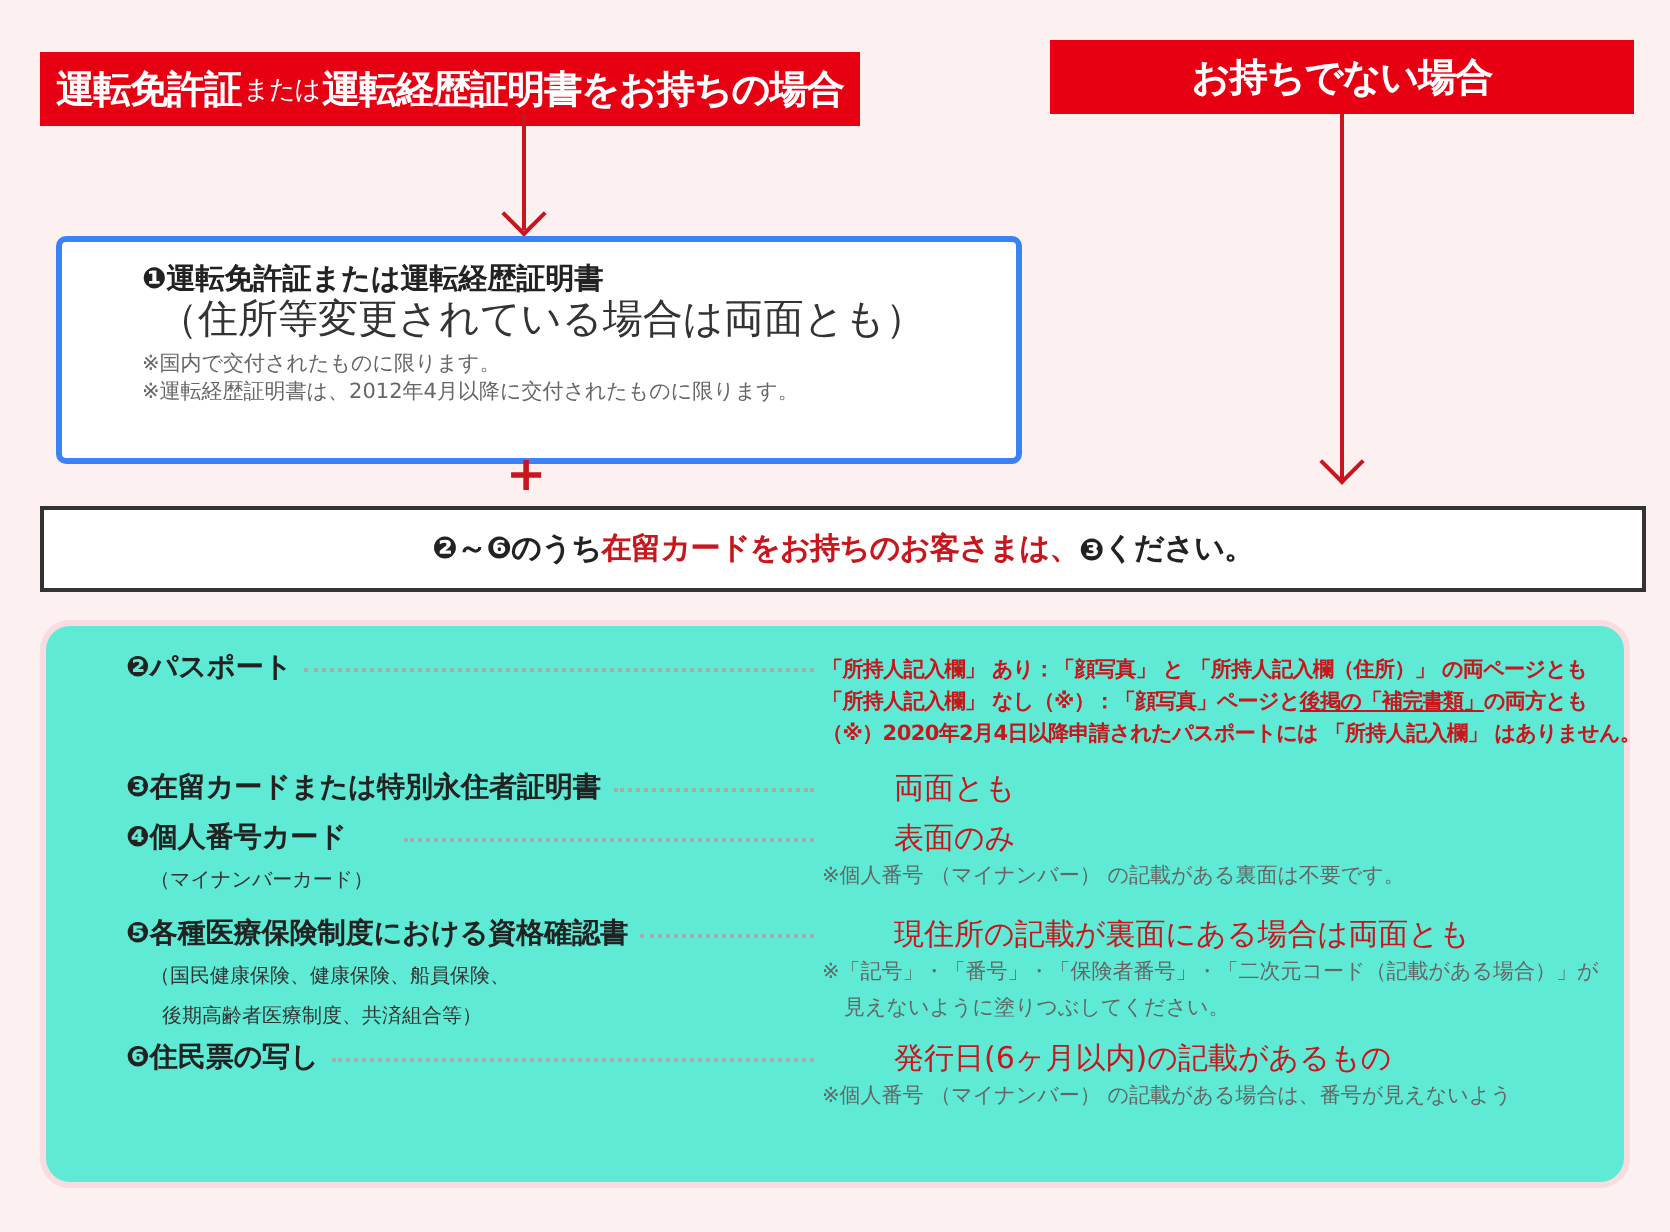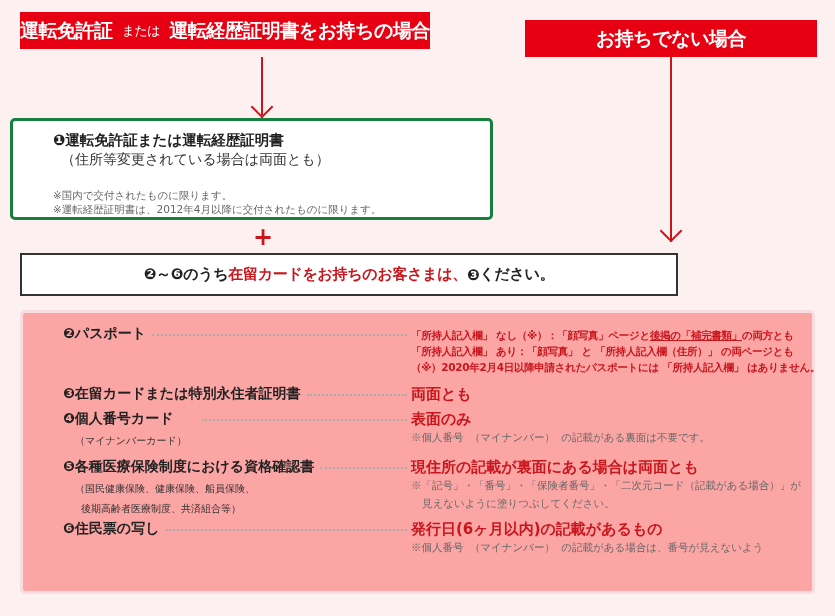--- a/index.html
+++ b/index.html
@@ -17,94 +17,94 @@
     color: #fff;
     font-size: 19px;
     font-weight: bold;
     display: flex;
     align-items: center;
     justify-content: center;
     white-space: nowrap;
     letter-spacing: -0.5px;
   }
   .hdr .small { font-size: 13px; font-weight: normal; margin: 0 1px; }
-  #hdr-left { left: 20px; top: 12px; width: 410px; height: 37px; justify-content: space-between; }
+  #hdr-left { left: 20px; top: 26px; width: 410px; height: 37px; }
   #hdr-right { left: 525px; top: 20px; width: 292px; height: 37px; }
 
   .vline { position: absolute; width: 2px; background: #c8161d; }
   .arrowhead {
     position: absolute;
     width: 16px; height: 16px;
     border-right: 2px solid #c8161d;
     border-bottom: 2px solid #c8161d;
     transform: rotate(45deg);
   }
 
   #box1 {
     position: absolute;
-    left: 10px; top: 118px; width: 483px; height: 102px;
+    left: 28px; top: 118px; width: 483px; height: 114px;
     background: #fff;
-    border: 3px solid #15803d;
+    border: 3px solid #3b82f6;
     border-radius: 5px;
     padding: 10px 0 0 40px;
   }
   #box1 .title {
     font-size: 14.5px; font-weight: bold; color: #222; line-height: 19px;
   }
   #box1 .sub {
-    font-size: 14px; color: #333; line-height: 19px; padding-left: 8px;
+    font-size: 20px; color: #333; line-height: 19px; padding-left: 8px;
   }
-  #box1 .note { font-size: 10.5px; color: #666; line-height: 14px; margin-top: 19px; }
+  #box1 .note { font-size: 10.5px; color: #666; line-height: 14px; margin-top: 6px; }
   #box1 .note + .note { margin-top: 0; }
 
   #plus {
     position: absolute; left: 253px; top: 225px;
     color: #c8161d; font-size: 24px; font-weight: bold; line-height: 24px;
   }
 
   #notice {
     position: absolute;
-    left: 20px; top: 253px; width: 658px; height: 43px;
+    left: 20px; top: 253px; width: 803px; height: 43px;
     background: #fff;
     border: 2px solid #333;
     display: flex; align-items: center; justify-content: center;
     font-size: 15px; font-weight: bold; color: #222;
     white-space: nowrap; letter-spacing: -0.3px;
   }
   #notice .red { color: #c8161d; }
 
   #box2 {
     position: absolute;
     left: 20px; top: 310px; width: 795px; height: 284px;
-    background: #fca5a5;
+    background: #5eead4;
     border: 3px solid #f9dcdf;
-    border-radius: 5px;
+    border-radius: 15px;
   }
   .row { position: absolute; left: 0; width: 100%; }
   .row .label {
     position: absolute; left: 40px;
     font-size: 14px; font-weight: bold; color: #222; white-space: nowrap;
     display: flex; align-items: center;
   }
   .row .leader {
     border-bottom: 2px dotted #aaa;
     height: 0; margin: 0 6px; align-self: center; position: relative; top: 1px;
   }
   .row .label-sub {
     position: absolute; left: 52px;
     font-size: 10px; color: #333; line-height: 18px; white-space: nowrap;
   }
   .row .value {
     position: absolute; left: 388px;
     white-space: nowrap;
   }
-  .red-strong { color: #c8161d; font-weight: bold; font-size: 15px; }
+  .red-strong { color: #c8161d; font-weight: normal; font-size: 15px; margin-left: 36px; }
   .red-small { color: #c8161d; font-size: 10.5px; line-height: 16px; font-weight: bold; letter-spacing: -0.3px; }
   .red-small u { text-decoration: underline; }
-  .gray-note { color: #666; font-size: 10.5px; line-height: 18px; font-family: Liberation Mono, monospace; }
+  .gray-note { color: #666; font-size: 10.5px; line-height: 18px; }
   .indent { padding-left: 11px; }
 </style>
 </head>
 <body>
 
 <div id="hdr-left" class="hdr">
   <span>運転免許証</span>
     <span class="small">または</span>
     <span>運転経歴証明書をお持ちの場合</span>
 </div>
@@ -135,22 +135,22 @@
 </div>
 
 <div id="box2">
 
   <div class="row" style="top:12px;">
     <div class="label" style="width:350px;">
       <span>❷パスポート</span>
       <span class="leader" style="flex:1;"></span>
     </div>
     <div class="value" style="top:2px;">
+      <div class="red-small">「所持人記入欄」 あり：「顔写真」 と 「所持人記入欄（住所）」 の両ページとも</div>
       <div class="red-small"><span>「所持人記入欄」 なし（※）：「顔写真」ページと</span><u>後掲の「補完書類」</u><span>の両方とも</span></div>
-      <div class="red-small">「所持人記入欄」 あり：「顔写真」 と 「所持人記入欄（住所）」 の両ページとも</div>
       <div class="red-small">（※）2020年2月4日以降申請されたパスポートには 「所持人記入欄」 はありません。</div>
     </div>
   </div>
 
   <div class="row" style="top:72px;">
     <div class="label" style="width:350px;">
       <span>❸在留カードまたは特別永住者証明書</span>
       <span class="leader" style="flex:1;"></span>
     </div>
     <div class="value red-strong">両面とも</div>

